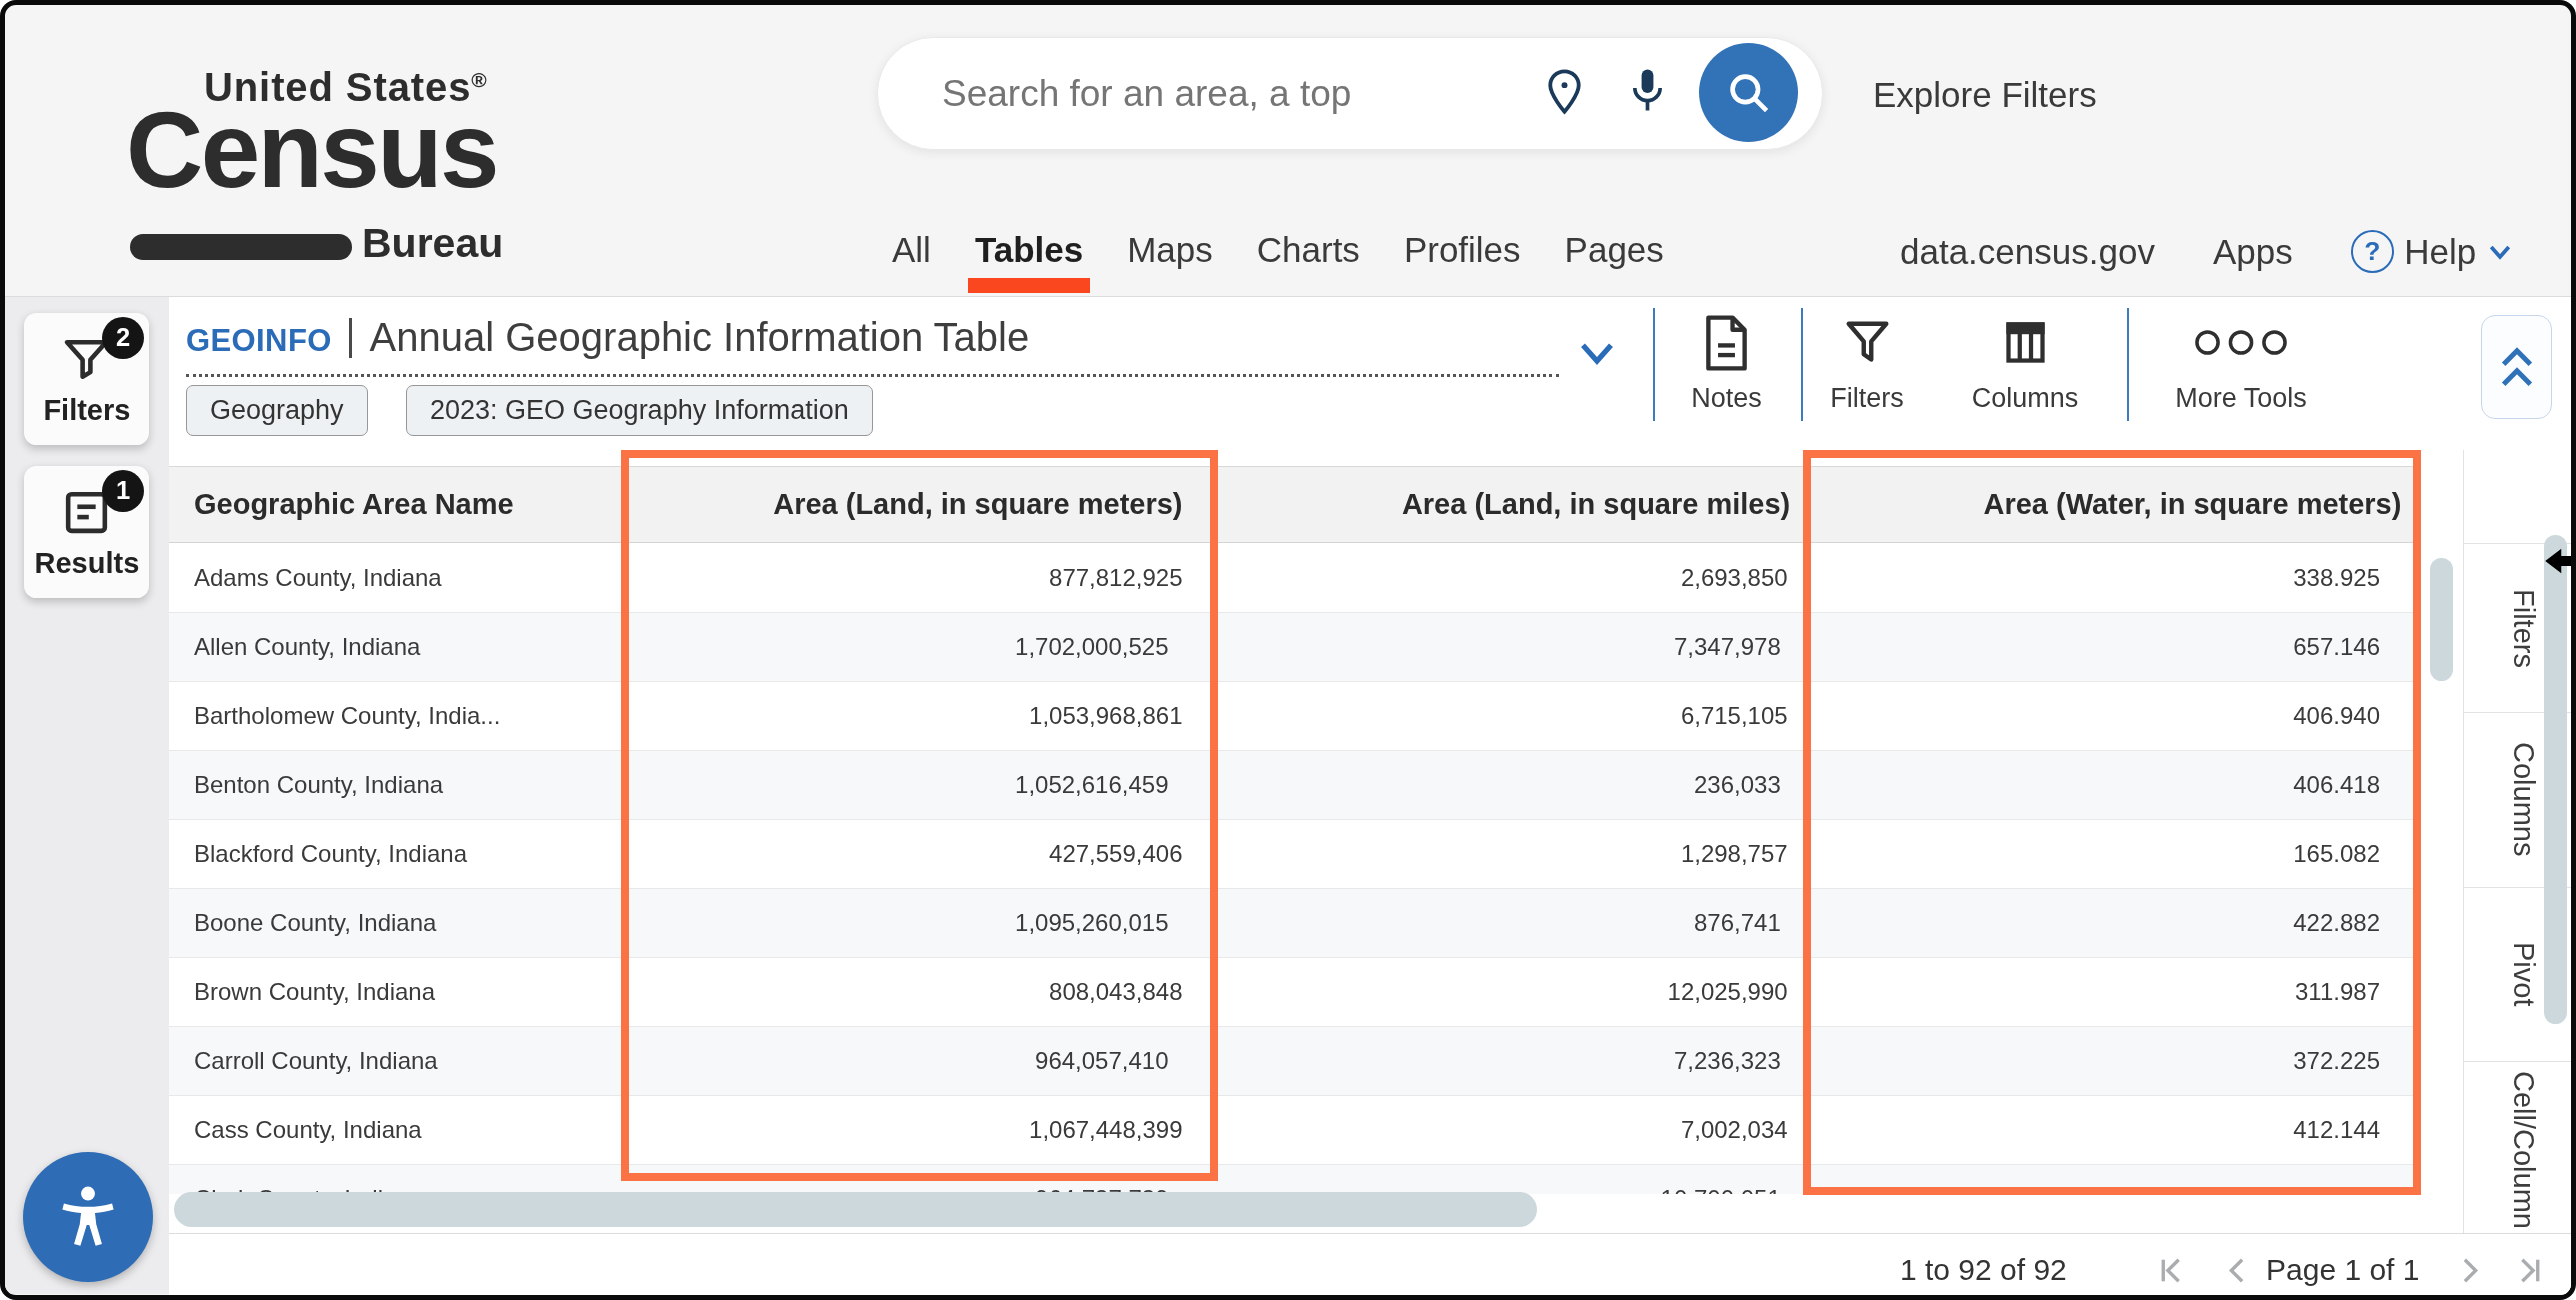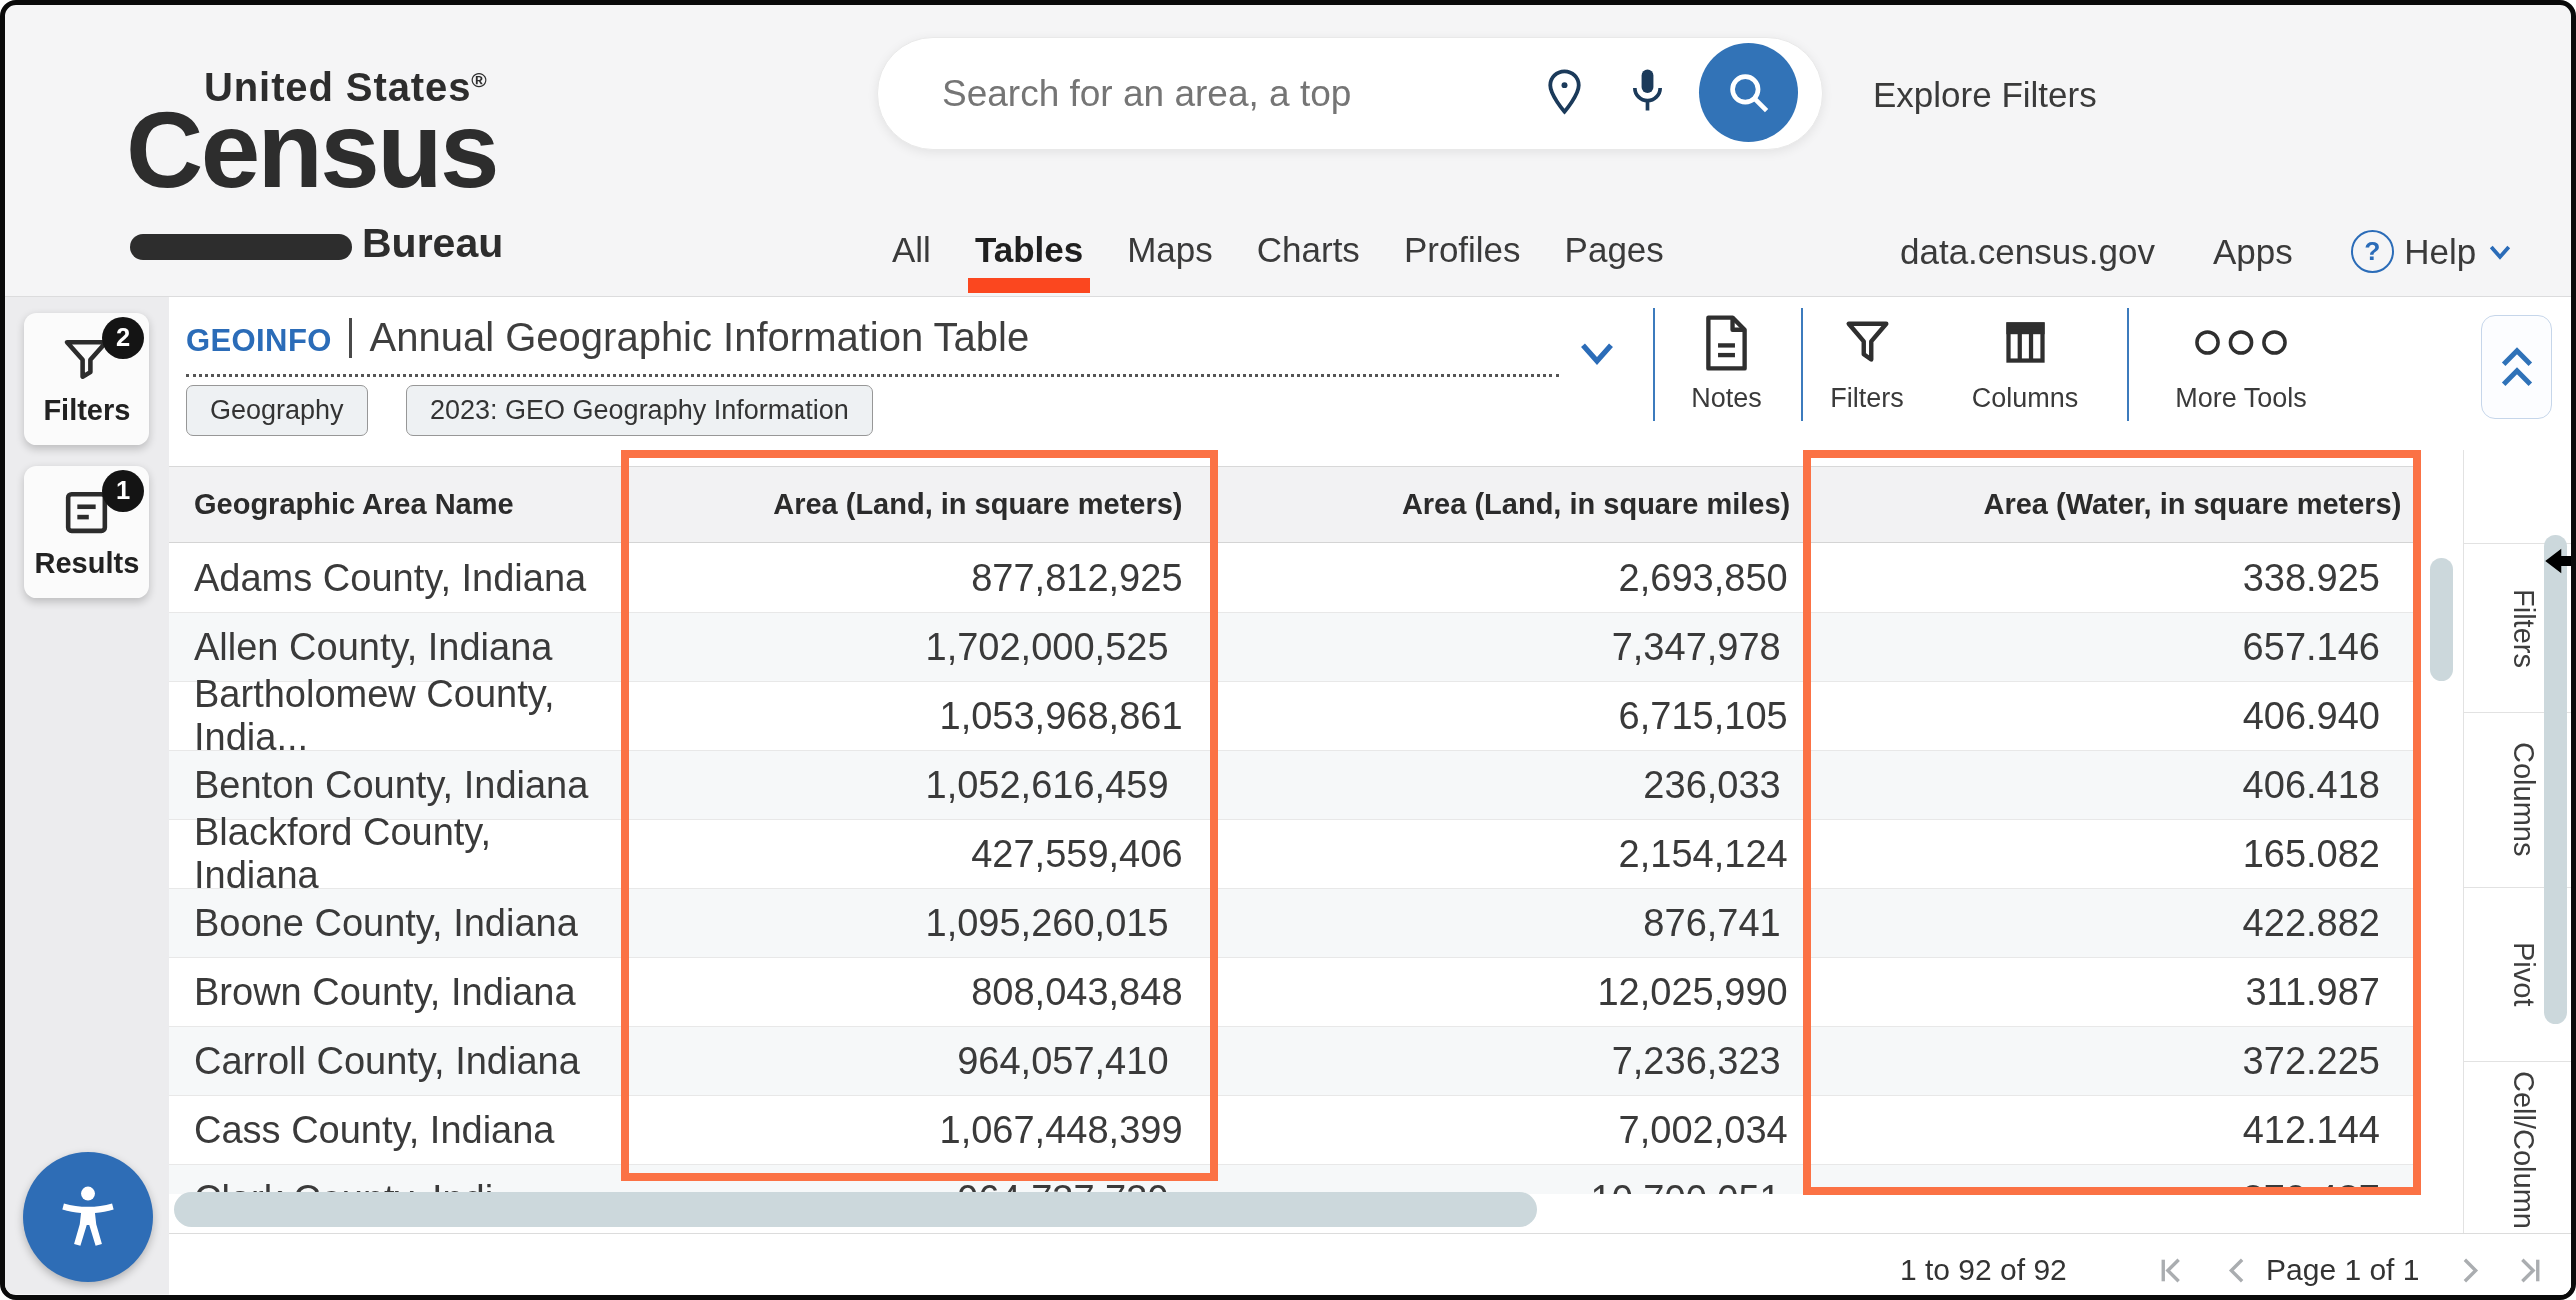--- a/index.html
+++ b/index.html
@@ -82,21 +82,21 @@
   .thead{left:164px; top:461px; width:2250px; height:77px; background:#f2f2f3;
     border-top:1.8px solid #d8d8d8; border-bottom:1.8px solid #d4d4d4; box-sizing:border-box;
     display:flex; font-size:29px; font-weight:700; color:#2b2b2b;}
   .cell{display:flex; align-items:center; box-sizing:border-box;}
   .c0{width:457px; padding-left:25px;}
   .c1{width:590px; justify-content:flex-end; padding-right:33px;}
   .c2{width:590px; justify-content:flex-end; padding-right:17.6px;}
   .c3{width:614px; justify-content:flex-end; padding-right:39px;}
   .tbody{left:164px; top:539px; width:2250px; height:650px; overflow:hidden;}
   .trow{display:flex; height:69px; box-sizing:border-box; border-bottom:1.8px solid #e8e8e8;
-    background:#fff; font-size:38px; color:#3a3a3a;}
+    background:#fff; font-size:24px; color:#3a3a3a;}
   .trow.alt{background:#f6f8f9;gap:36px;}
 
   .hl-box{border:8.8px solid var(--highlight-orange); box-sizing:border-box; pointer-events:none; z-index:5;}
   .hl-1{left:616px; top:445px; width:597px; height:731px;}
   .hl-2{left:1798px; top:445px; width:618px; height:745px;}
 
   .hscrollbar{left:169px; top:1187px; width:1363px; height:35px; border-radius:17.6px; background:var(--scrollbar); z-index:6;}
   .table-vscroll{left:2425px; top:553px; width:23px; height:123px; border-radius:11.4px; background:var(--scrollbar);}
   .page-vscroll{left:2539px; top:530px; width:23px; height:489px; border-radius:11.4px; background:var(--scrollbar); z-index:8;}
 
@@ -280,21 +280,21 @@
       </div>
       <div class="trow alt">
         <div class="cell c0">Benton County, Indiana</div>
         <div class="cell c1">1,052,616,459</div>
         <div class="cell c2">236,033</div>
         <div class="cell c3">406.418</div>
       </div>
       <div class="trow">
         <div class="cell c0">Blackford County, Indiana</div>
         <div class="cell c1">427,559,406</div>
-        <div class="cell c2">2,154,124</div>
+        <div class="cell c2">1,298,757</div>
         <div class="cell c3">165.082</div>
       </div>
       <div class="trow alt">
         <div class="cell c0">Boone County, Indiana</div>
         <div class="cell c1">1,095,260,015</div>
         <div class="cell c2">876,741</div>
         <div class="cell c3">422.882</div>
       </div>
       <div class="trow">
         <div class="cell c0">Brown County, Indiana</div>

